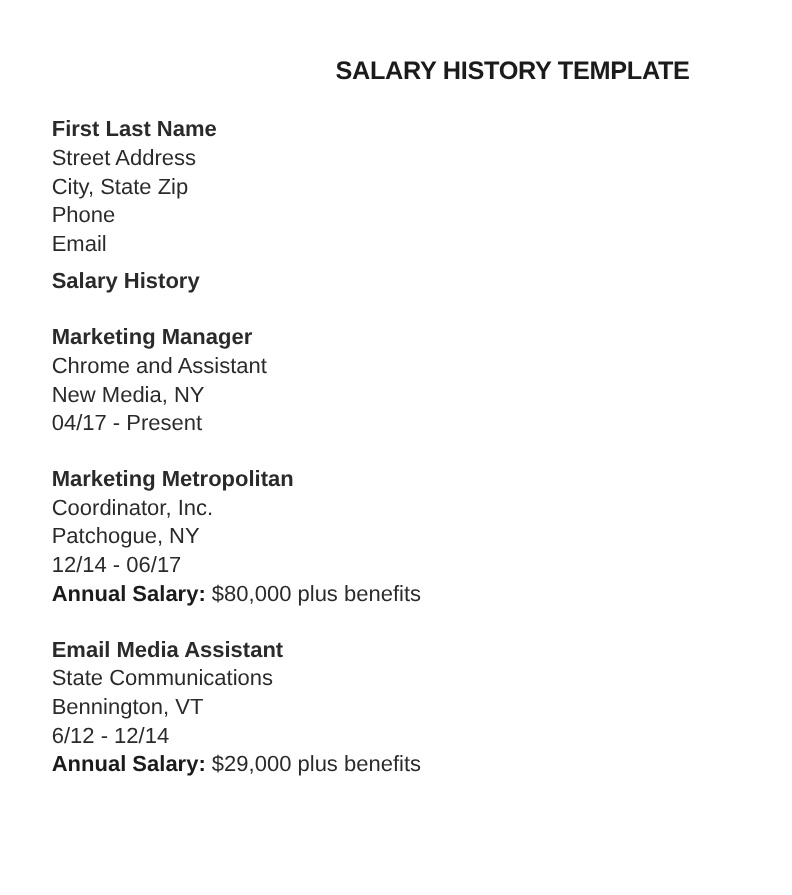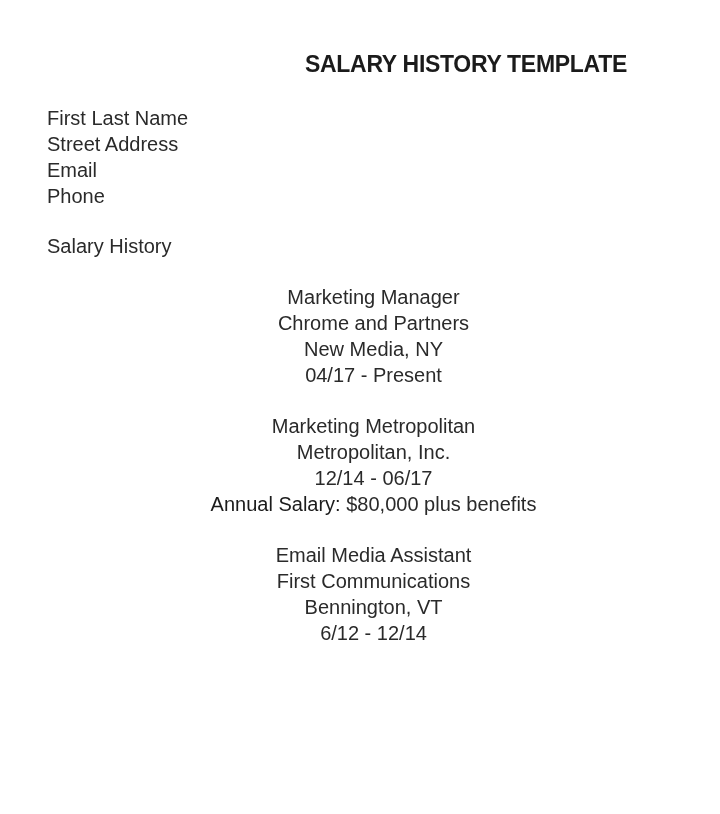--- a/index.html
+++ b/index.html
@@ -31,69 +31,74 @@
     font-size: 20px;
     line-height: 26px;
   }
   .block p {
     margin: 0;
   }
   .contact-block {
     margin-top: 27px;
   }
   .section-heading {
-    margin-top: 24px;
+    margin-top: 8px;
   }
   .job-block {
     margin-top: 25px;
-    text-align: center;
   }
   .bold {
-    font-weight: 400;
+    font-weight: 700;
     color: #1b1b1b;
   }
   .line {
     color: #2a2a2a;
   }
 </style>
 </head>
 <body>
 
 <div class="page">
 
   <h1 class="doc-title">SALARY HISTORY TEMPLATE</h1>
 
   <section class="block contact-block">
     <p class="line bold">First Last Name</p>
     <p class="line">Street Address</p>
+    <p class="line">City, State Zip</p>
+    <p class="line">Phone</p>
     <p class="line">Email</p>
-    <p class="line">Phone</p>
   </section>
 
   <section class="block section-heading">
     <p class="line bold">Salary History</p>
   </section>
 
   <section class="block job-block">
     <p class="line bold">Marketing Manager</p>
-    <p class="line">Chrome and Partners</p>
+    <p class="line">Chrome and Assistant</p>
     <p class="line">New Media, NY</p>
     <p class="line">04/17 - Present</p>
   </section>
 
   <section class="block job-block">
     <p class="line bold">Marketing Metropolitan</p>
-    <p class="line">Metropolitan, Inc.</p>
+    <p class="line">Coordinator, Inc.</p>
+    <p class="line">Patchogue, NY</p>
     <p class="line">12/14 - 06/17</p>
     <p class="line">
       <span class="bold">Annual Salary:</span>
       <span>$80,000 plus benefits</span>
     </p>
   </section>
 
   <section class="block job-block">
     <p class="line bold">Email Media Assistant</p>
-    <p class="line">First Communications</p>
+    <p class="line">State Communications</p>
     <p class="line">Bennington, VT</p>
     <p class="line">6/12 - 12/14</p>
+    <p class="line">
+      <span class="bold">Annual Salary:</span>
+      <span>$29,000 plus benefits</span>
+    </p>
   </section>
 
 </div>
 
 </body></html>

